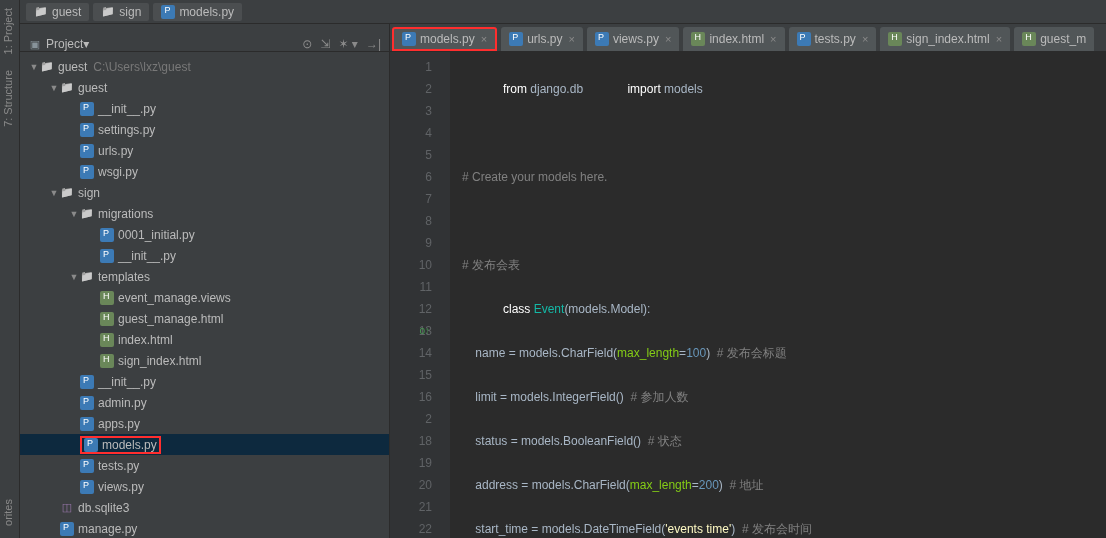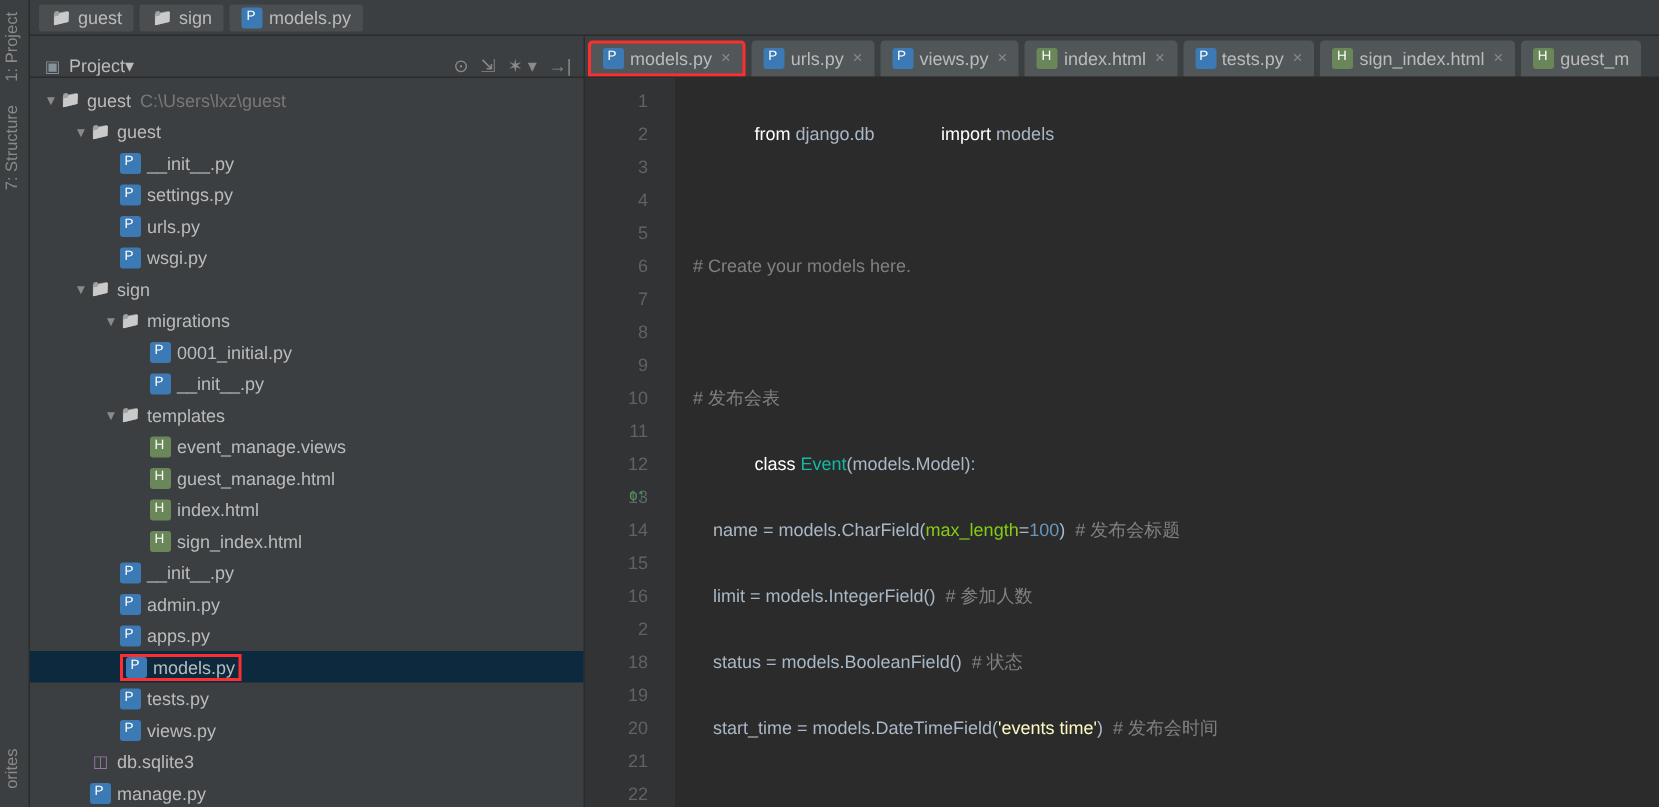--- a/index.html
+++ b/index.html
@@ -258,20 +258,21 @@
       <div class="code">
 <div><span class="kw">from</span><span> django.db </span><span class="kw">import</span><span> models</span></div>
 <div>&nbsp;</div>
 <div><span class="cmt"># Create your models here.</span></div>
 <div>&nbsp;</div>
 <div><span class="cmt"># 发布会表</span></div>
 <div><span class="kw">class </span><span class="fn">Event</span><span>(models.Model):</span></div>
 <div><span>    name = models.CharField(</span><span class="param">max_length</span><span>=</span><span class="num">100</span><span>)  </span><span class="cmt"># 发布会标题</span></div>
 <div><span>    limit = models.IntegerField()  </span><span class="cmt"># 参加人数</span></div>
 <div><span>    status = models.BooleanField()  </span><span class="cmt"># 状态</span></div>
+<div><span>    address = models.CharField(</span><span class="param">max_length</span><span>=</span><span class="num">200</span><span>)  </span><span class="cmt"># 地址</span></div>
 <div><span>    start_time = models.DateTimeField(</span><span class="str">'events time'</span><span>)  </span><span class="cmt"># 发布会时间</span></div>
 
 
 
 
 
 
 
 
 

